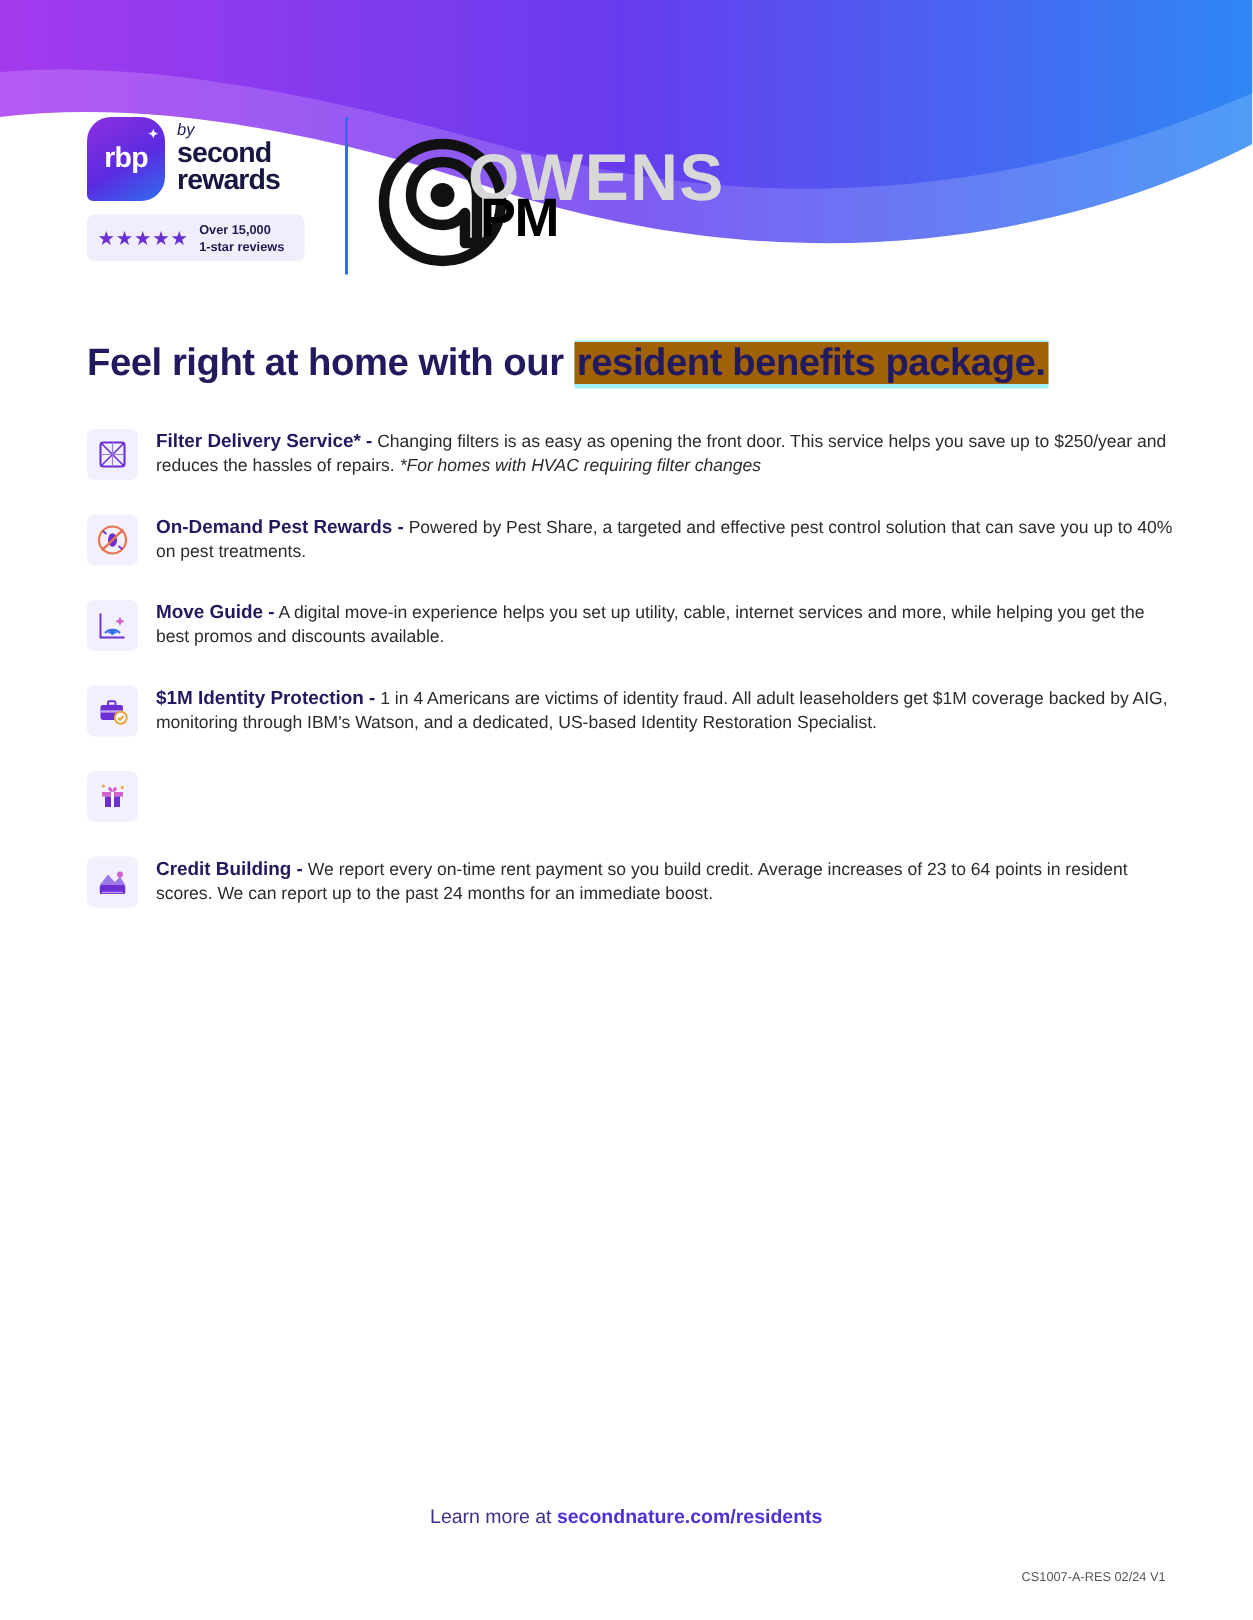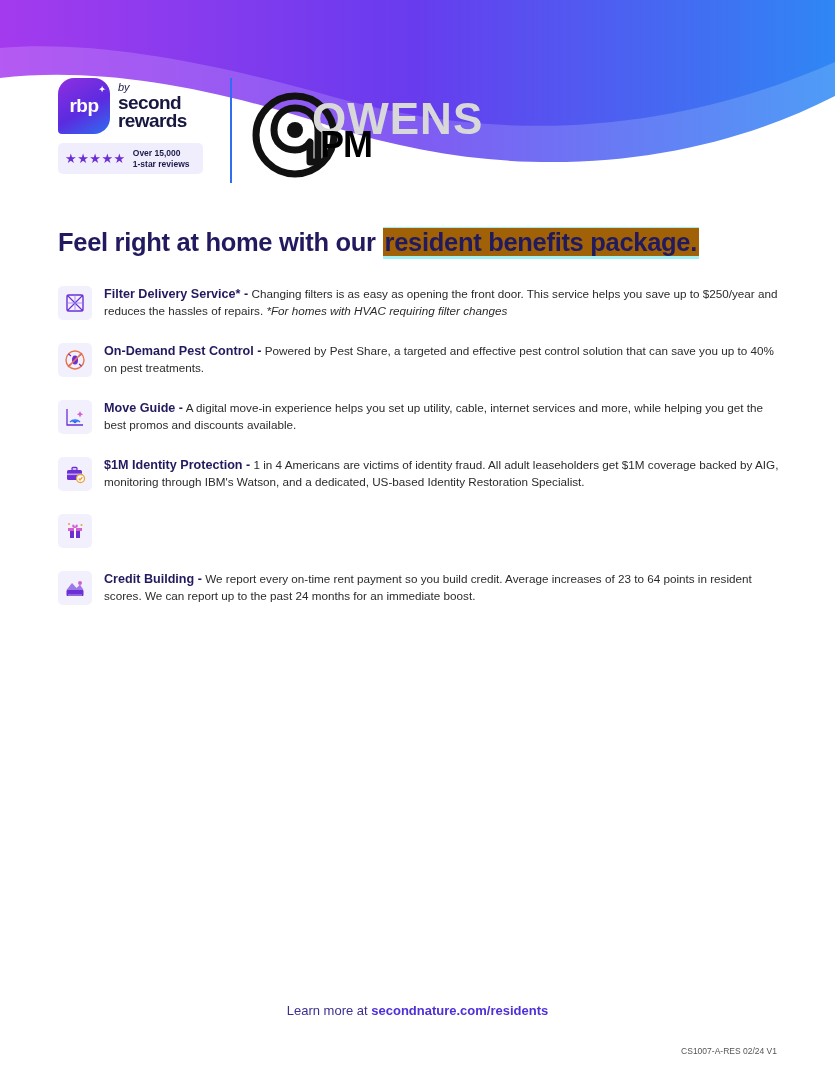--- a/index.html
+++ b/index.html
@@ -273,21 +273,21 @@
     <div class="benefit">
       <div class="bicon">
         <svg width="22" height="22" viewBox="0 0 22 22">
           <circle cx="11" cy="11" r="9" fill="none" stroke="#e8744a" stroke-width="1.4"></circle>
           <ellipse cx="11" cy="11" rx="3" ry="4.5" fill="#6b2fd4"></ellipse>
           <path d="M7 7 L4.5 5 M15 7 L17.5 5 M7 15 L4.5 17 M15 15 L17.5 17" stroke="#6b2fd4" stroke-width="1.1"></path>
           <path d="M4 18 L18 4" stroke="#e8744a" stroke-width="1.6"></path>
         </svg>
       </div>
       <div class="btext">
-        <span class="bt-title">On-Demand Pest Control -</span><span> Powered by Pest Share, a targeted and effective pest control solution that can save you up to 40% on pest treatments.</span>
+        <span class="bt-title">On-Demand Pest Rewards -</span><span> Powered by Pest Share, a targeted and effective pest control solution that can save you up to 40% on pest treatments.</span>
       </div>
     </div>
 
     <div class="benefit">
       <div class="bicon">
         <svg width="22" height="22" viewBox="0 0 22 22">
           <path d="M3 3 L3 19 L19 19" stroke="#6b2fd4" stroke-width="1.3" fill="none"></path>
           <path d="M6 16 A7 7 0 0 1 16 16" stroke="#2f6ef0" stroke-width="1.3" fill="none"></path>
           <path d="M8.5 16 A4 4 0 0 1 13.5 16" stroke="#2f6ef0" stroke-width="1.3" fill="none"></path>
           <circle cx="11" cy="16" r="1.3" fill="#2f6ef0"></circle>

